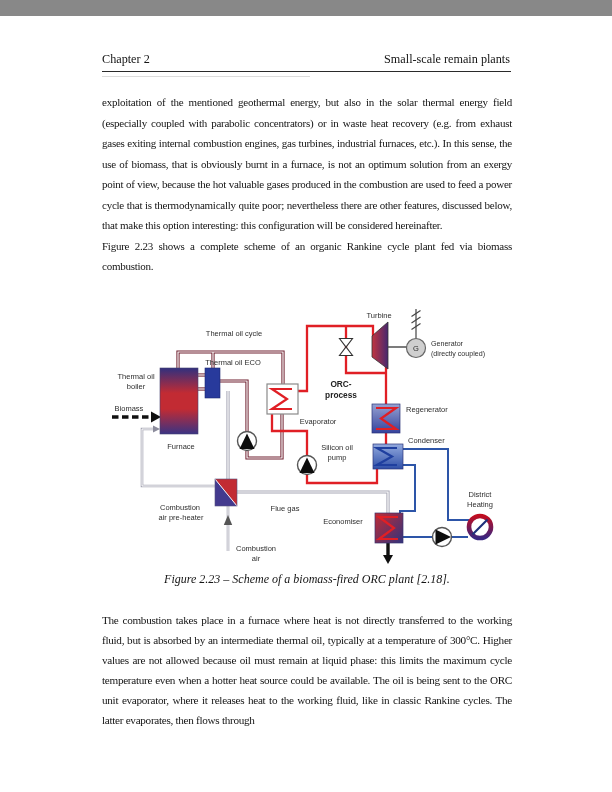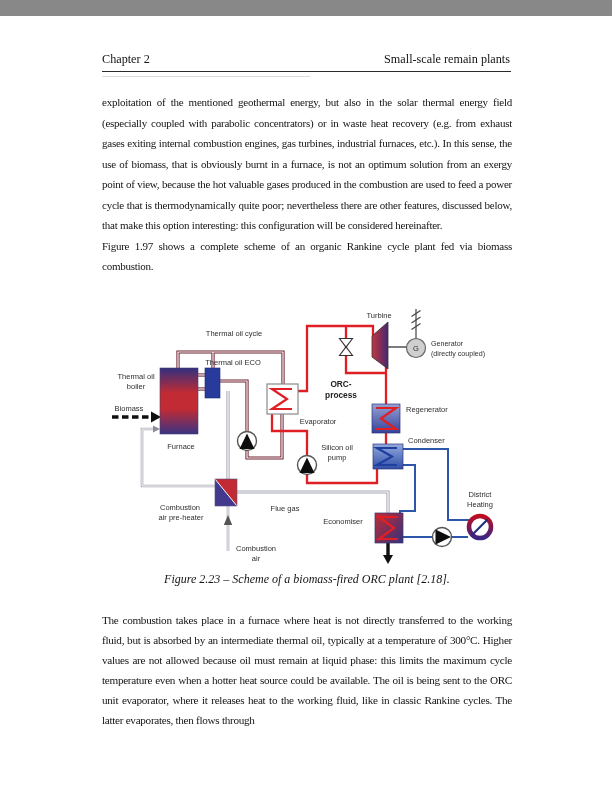--- a/index.html
+++ b/index.html
@@ -31,21 +31,21 @@
 
   <div class="hdr">
     <span class="hl">Chapter 2</span>
     <span class="hr">Small-scale remain plants</span>
   </div>
   <div class="rule"></div>
   <div class="rule2"></div>
 
   <div class="body-text bt1">
     <p>exploitation of the mentioned geothermal energy, but also in the solar thermal energy field (especially coupled with parabolic concentrators) or in waste heat recovery (e.g. from exhaust gases exiting internal combustion engines, gas turbines, industrial furnaces, etc.). In this sense, the use of biomass, that is obviously burnt in a furnace, is not an optimum solution from an exergy point of view, because the hot valuable gases produced in the combustion are used to feed a power cycle that is thermodynamically quite poor; nevertheless there are other features, discussed below, that make this option interesting: this configuration will be considered hereinafter.</p>
-    <p>Figure 1.97 shows a complete scheme of an organic Rankine cycle plant fed via biomass combustion.</p>
+    <p>Figure 2.23 shows a complete scheme of an organic Rankine cycle plant fed via biomass combustion.</p>
   </div>
 
   <div class="fig">
   <svg width="405" height="265" viewBox="0 0 405 265">
     <defs>
       <linearGradient id="gBoiler" x1="0" y1="0" x2="0" y2="1">
         <stop offset="0" stop-color="#31307e"></stop>
             <stop offset="0.38" stop-color="#c22b33"></stop>
         <stop offset="0.62" stop-color="#c22b33"></stop>
             <stop offset="1" stop-color="#3a3383"></stop>

